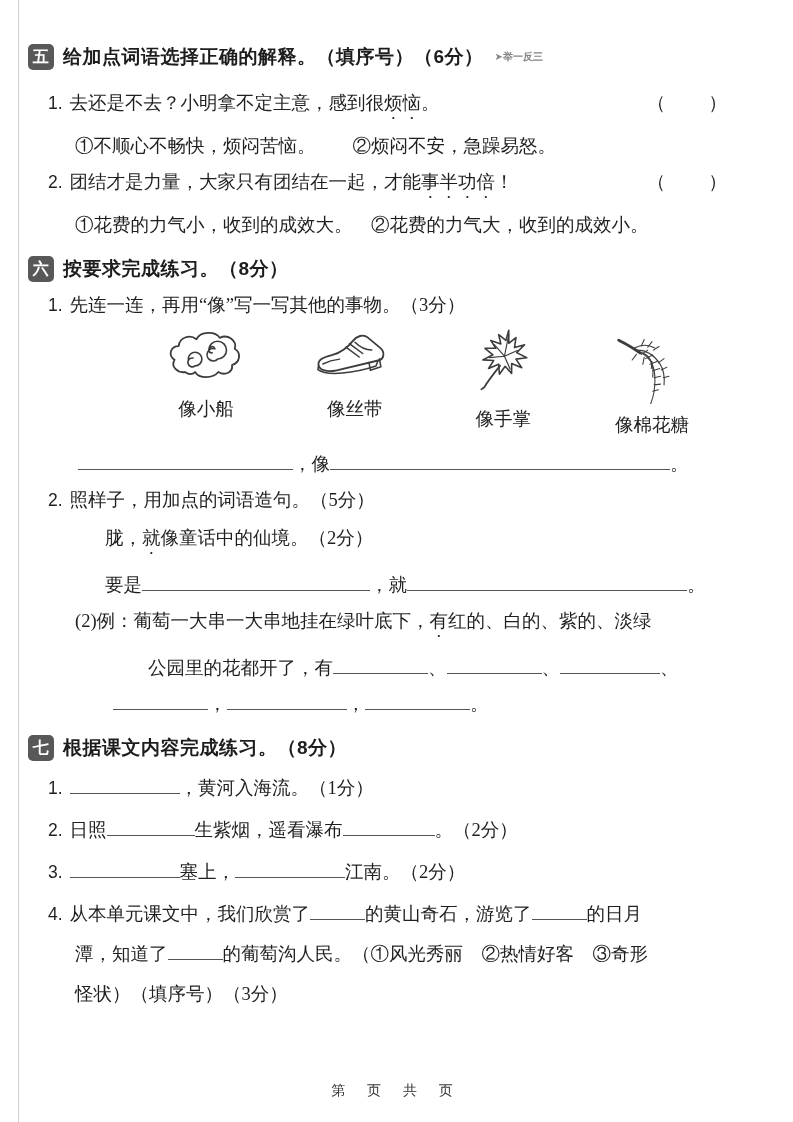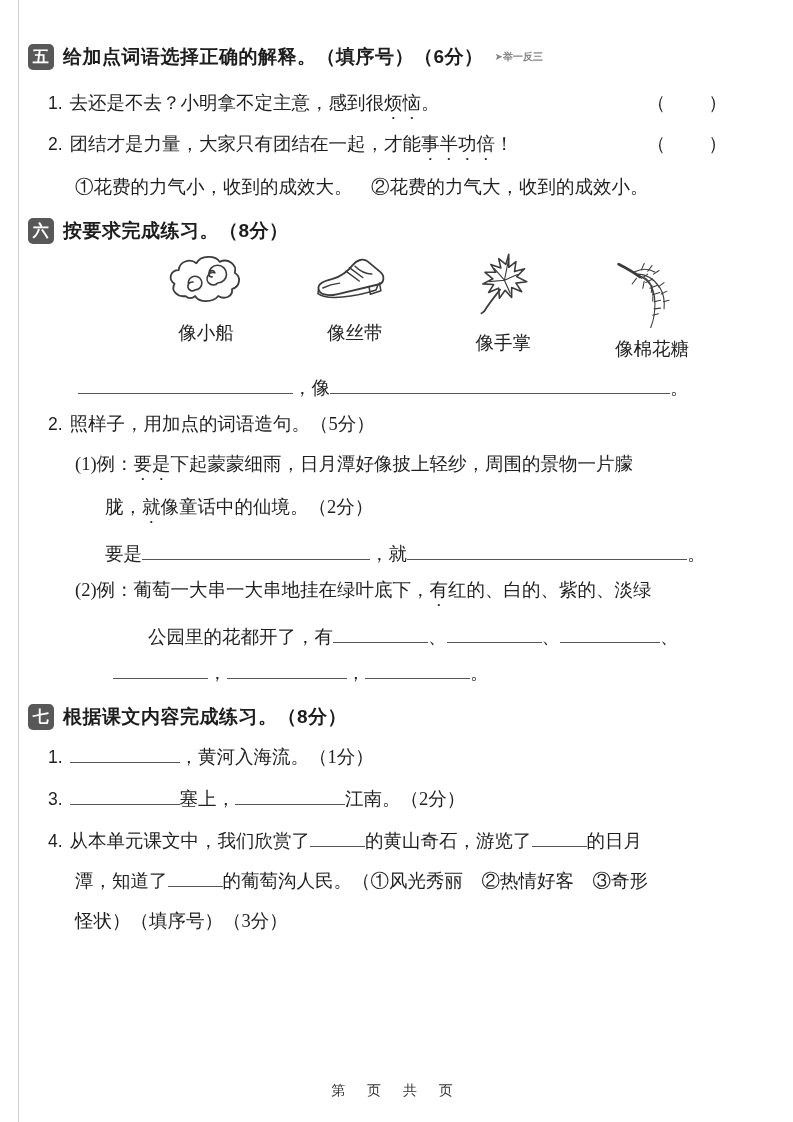--- a/index.html
+++ b/index.html
@@ -63,34 +63,38 @@
       <span>给加点词语选择正确的解释。（填序号）（6分）</span>
       <span class="tag">➤举一反三</span>
     </div>
 
     <div class="line qrow mt18" style="padding-left:20px">
       <span>
         <span class="num">1.</span><span>去还是不去？小明拿不定主意，感到很</span><span class="dot">烦恼</span><span>。</span>
       </span>
       <span class="bracket">（　　）</span>
     </div>
+    <div class="line mt8" style="padding-left:47px">①不顺心不畅快，烦闷苦恼。　　②烦闷不安，急躁易怒。</div>
 
     <div class="line qrow mt14" style="padding-left:20px">
       <span>
         <span class="num">2.</span><span>团结才是力量，大家只有团结在一起，才能</span><span class="dot">事半功倍</span><span>！</span>
       </span>
       <span class="bracket">（　　）</span>
     </div>
     <div class="line mt8" style="padding-left:47px">①花费的力气小，收到的成效大。　②花费的力气大，收到的成效小。</div>
 
     <div class="sec-head mt16">
       <span class="badge">六</span>
       <span>按要求完成练习。（8分）</span>
     </div>
 
+    <div class="line mt8" style="padding-left:20px">
+      <span class="num">1.</span><span>先连一连，再用“像”写一写其他的事物。（3分）</span>
+    </div>
 
     <div class="pics">
       <div class="pic-col">
         <span>
           <svg width="82" height="62" viewBox="0 0 120 80">
             <path class="ink" stroke-width="2.6" d="M30,62 C18,64 8,54 14,44 C4,38 8,24 20,24 C21,12 36,6 46,14 C52,2 74,2 80,12 C92,6 106,16 102,28 C112,34 110,48 98,52 C100,62 88,68 78,62 C70,72 50,72 44,62 C40,66 34,66 30,62 Z"></path>
             <path class="ink" stroke-width="2.4" d="M64,30 a13,13 0 1,1 13,13 a9,9 0 1,1 -4,-15 a4.5,4.5 0 1,0 -4,6"></path>
             <path class="ink" stroke-width="2.4" d="M34,43 a10,10 0 1,1 10,10 a6.5,6.5 0 1,1 -3,-11.5"></path>
           </svg>
         </span>
@@ -135,23 +139,20 @@
     </div>
 
     <div class="line mt12" style="padding-left:50px">
       <span class="b" style="width:215px"></span><span>，像</span><span class="b" style="width:340px"></span><span>。</span>
     </div>
 
     <div class="line mt14" style="padding-left:20px">
       <span class="num">2.</span><span>照样子，用加点的词语造句。（5分）</span>
     </div>
 
-    <div class="line mt10" style="padding-left:47px">
-      <span>(1)例：</span><span class="dot">要是</span><span>下起蒙蒙细雨，日月潭好像披上轻纱，周围的景物一片朦</span>
-    </div>
     <div class="line mt8" style="padding-left:77px">
       <span>胧，</span><span class="dot">就</span><span>像童话中的仙境。（2分）</span>
     </div>
     <div class="line mt12" style="padding-left:77px">
       <span>要是</span><span class="b" style="width:228px"></span><span>，就</span><span class="b" style="width:280px"></span><span>。</span>
     </div>
 
     <div class="line mt14" style="padding-left:47px">
       <span>(2)例：葡萄一大串一大串地挂在绿叶底下，</span><span class="dot">有</span><span>红的、白的、紫的、淡绿</span>
     </div>
@@ -164,20 +165,23 @@
 
     <div class="sec-head mt16">
       <span class="badge">七</span>
       <span>根据课文内容完成练习。（8分）</span>
     </div>
 
     <div class="line mt12" style="padding-left:20px">
       <span class="num">1.</span><span class="b" style="width:110px"></span><span>，黄河入海流。（1分）</span>
     </div>
 
+    <div class="line mt12" style="padding-left:20px">
+      <span class="num">2.</span><span>日照</span><span class="b" style="width:88px"></span><span>生紫烟，遥看瀑布</span><span class="b" style="width:92px"></span><span>。（2分）</span>
+    </div>
 
     <div class="line mt12" style="padding-left:20px">
       <span class="num">3.</span><span class="b" style="width:110px"></span><span>塞上，</span><span class="b" style="width:110px"></span><span>江南。（2分）</span>
     </div>
 
     <div class="line mt12" style="padding-left:20px">
       <span class="num">4.</span><span>从本单元课文中，我们欣赏了</span><span class="b" style="width:55px"></span><span>的黄山奇石，游览了</span><span class="b" style="width:55px"></span><span>的日月</span>
     </div>
     <div class="line mt10" style="padding-left:47px">
       <span>潭，知道了</span><span class="b" style="width:55px"></span><span>的葡萄沟人民。（①风光秀丽　②热情好客　③奇形</span>

